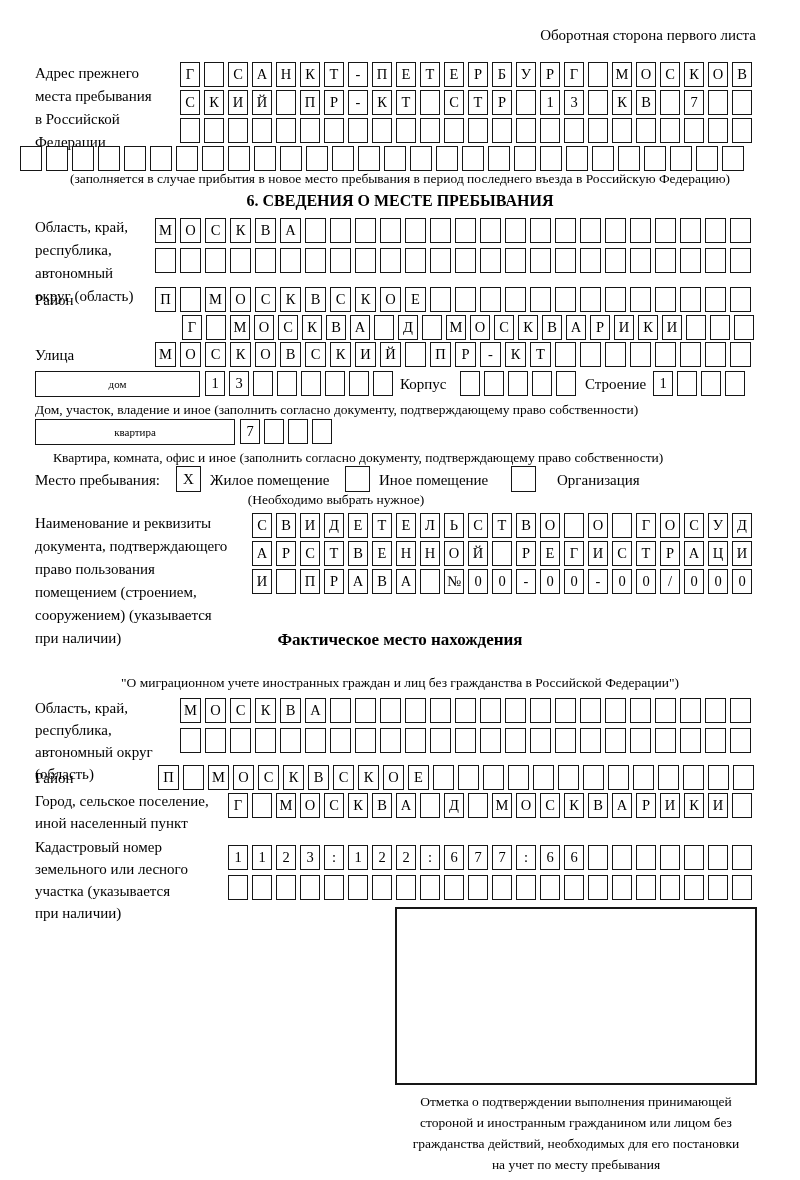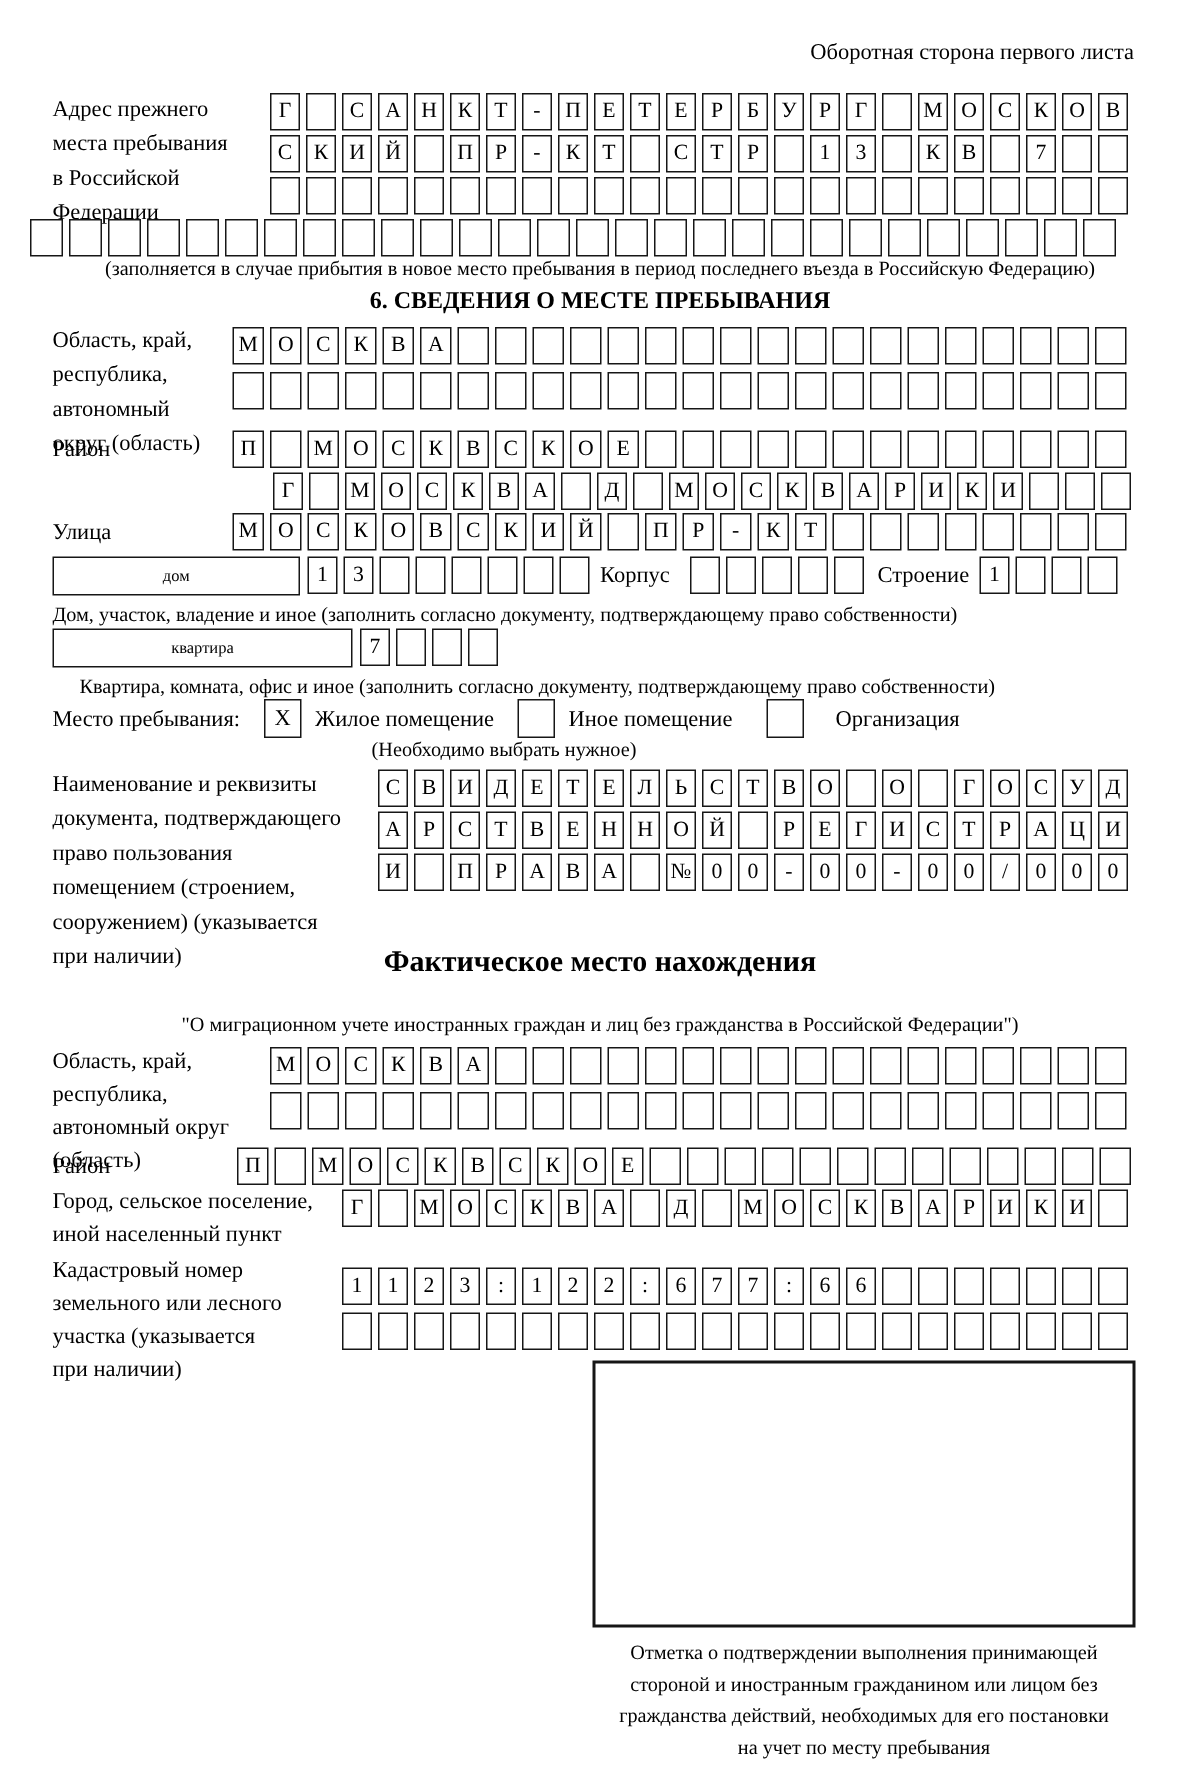--- a/index.html
+++ b/index.html
@@ -400,21 +400,21 @@
       <span class="cell">0</span>
       <span class="cell">-</span>
       <span class="cell">0</span>
       <span class="cell">0</span>
       <span class="cell">/</span>
       <span class="cell">0</span>
       <span class="cell">0</span>
       <span class="cell">0</span>
     </div>
 
-  <div class="abs bold ctr" style="top:630px;font-size:20px;">Фактическое место нахождения</div>
+  <div class="abs bold ctr" style="top:630px;font-size:17px;">Фактическое место нахождения</div>
   <div class="abs note ctr" style="top:675px;">"О миграционном учете иностранных граждан и лиц без гражданства в Российской Федерации")</div>
 
   <div class="abs lbl" style="left:35px;top:697px;line-height:22px;">Область, край,
 республика,
 автономный округ
 (область)</div>
   <div class="abs cellrow p25" style="left:180px;top:698px;">
       <span class="cell">М</span>
       <span class="cell">О</span>
       <span class="cell">С</span>

